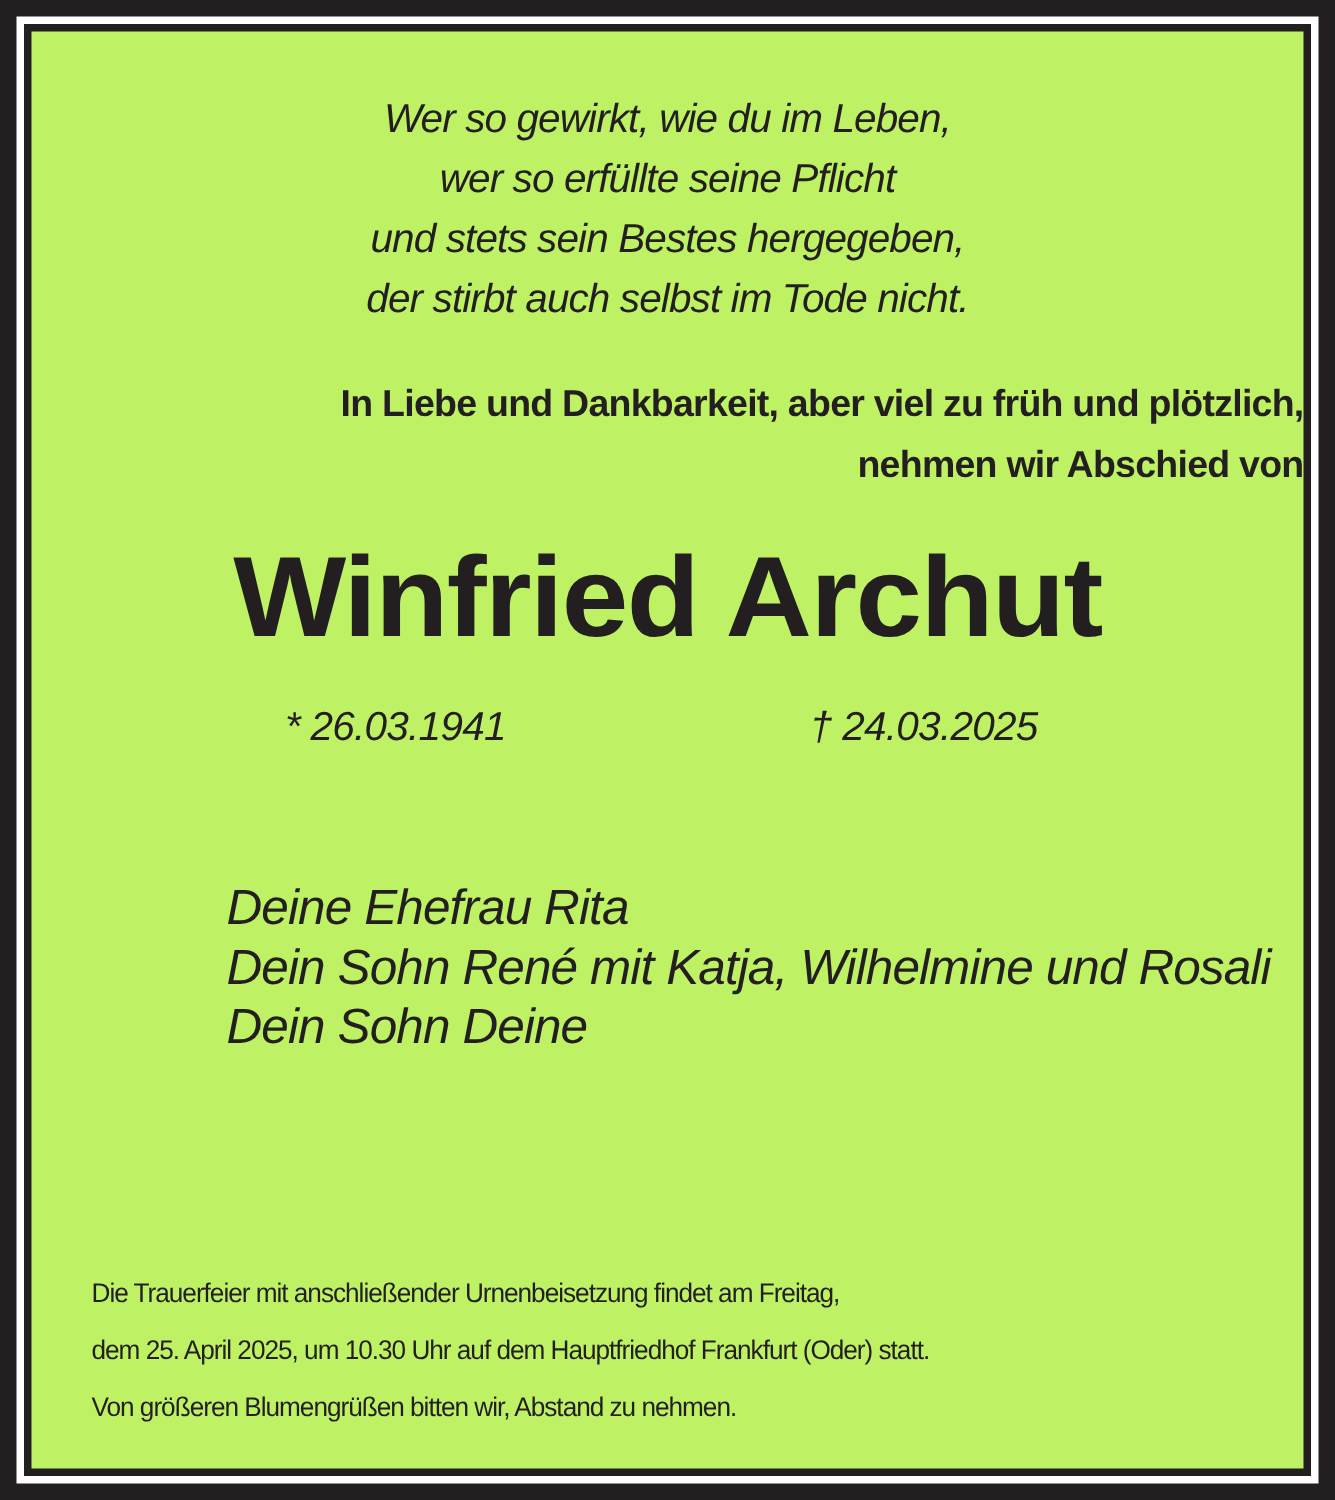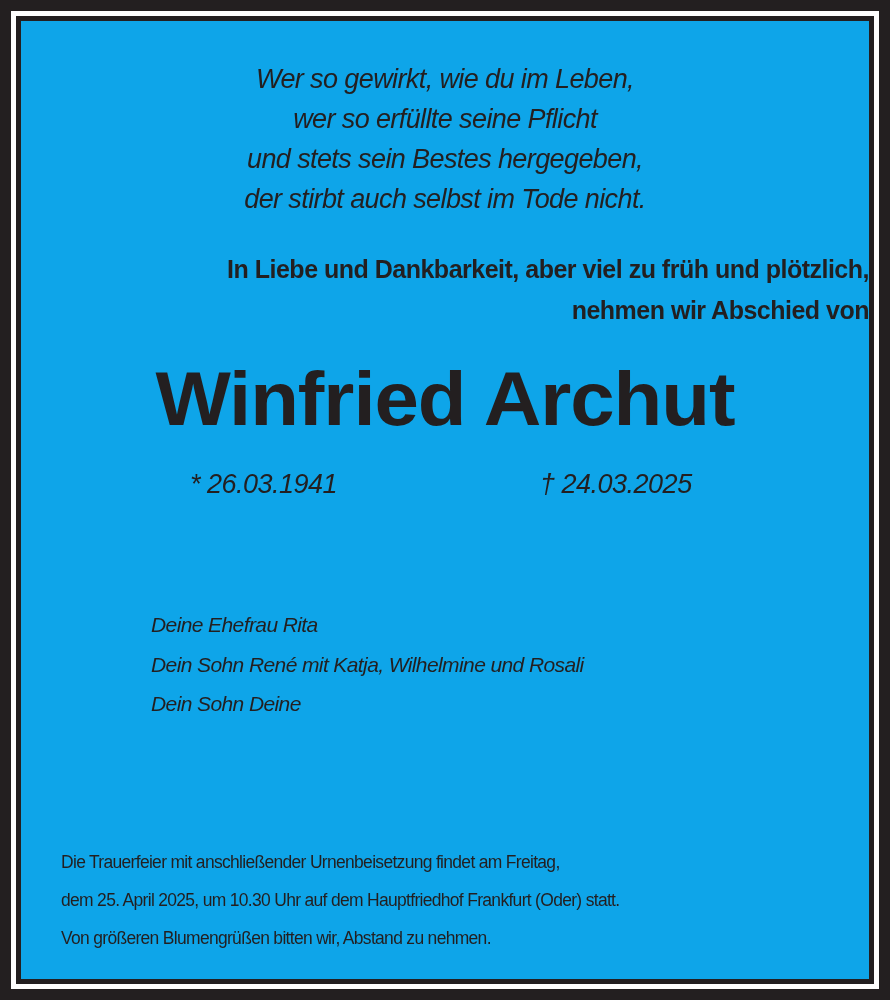--- a/index.html
+++ b/index.html
@@ -26,21 +26,21 @@
       left: 11px; top: 11px;
       width: 868px; height: 978px;
       background: #ffffff;
     }
     .inner-frame {
       position: absolute;
       left: 16px; top: 16px;
       width: 858px; height: 968px;
       box-sizing: border-box;
       border: 5px solid #231f20;
-      background: #0ea5e9;
+      background: #bef264;
     }
     .content {
       position: absolute;
       left: 0; top: 0; right: 0; bottom: 0;
     }
     .poem {
       position: absolute;
       left: 0; right: 0;
       top: 38px;
       text-align: center;
@@ -84,23 +84,23 @@
       position: absolute;
       left: 130px;
       top: 524px;
       font-size: 27px;
       line-height: 34px;
       letter-spacing: -0.6px;
     }
     .family {
       position: absolute;
       left: 130px;
-      top: 584px;
+      top: 564px;
       font-style: italic;
-      font-size: 21px;
+      font-size: 33px;
       line-height: 39.5px;
       letter-spacing: -0.6px;
     }
     .family div { white-space: nowrap; }
     .service {
       position: absolute;
       left: 40px;
       top: 822px;
       font-size: 18px;
       line-height: 38px;

